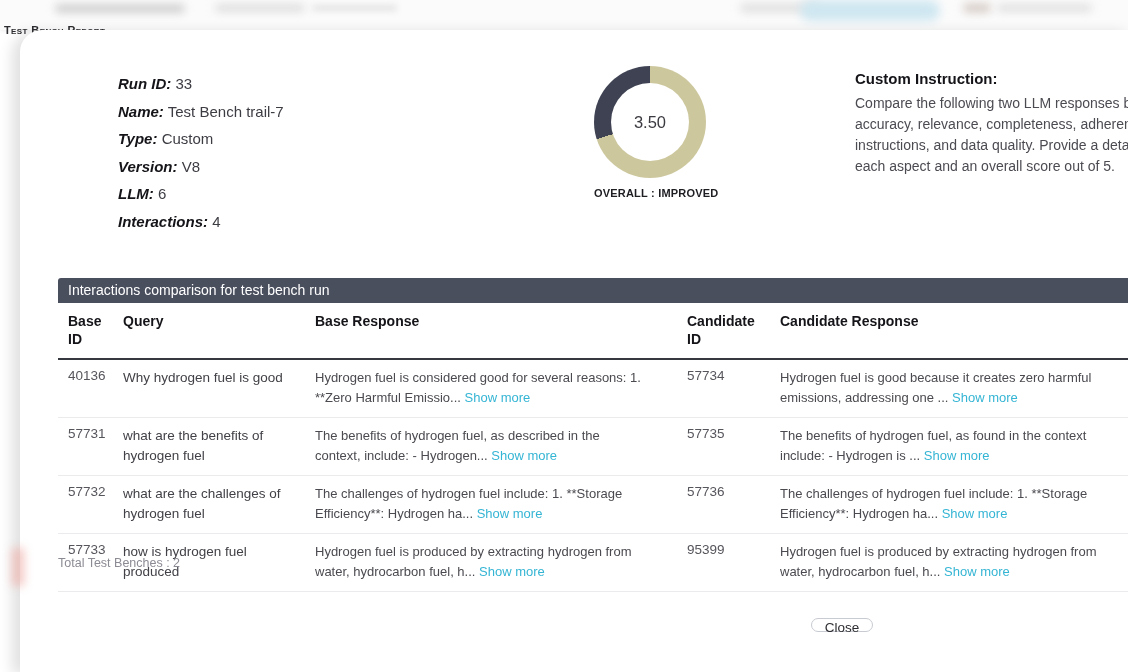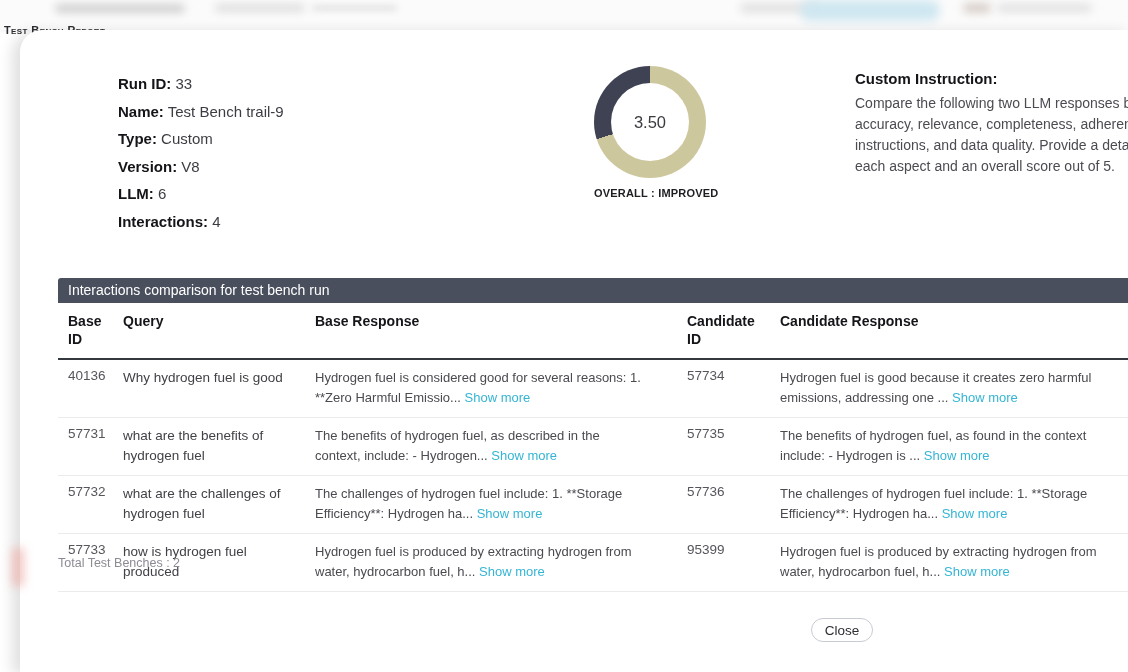--- a/index.html
+++ b/index.html
@@ -18,21 +18,21 @@
   .blob.b7{left:997px;top:4px;width:95px;height:8px;background:#e0e0e0;filter:blur(4px);}
   .page-title{position:absolute;left:4px;top:24px;font-variant:small-caps;font-weight:700;font-size:11px;letter-spacing:.4px;color:#2c2c31;}
 
   
   .modal{position:absolute;left:20px;top:30px;width:1112px;height:642px;background:#ffffff;
          border-top-left-radius:22px;box-shadow:-8px 2px 14px rgba(0,0,0,0.12);}
   .red-blur{position:absolute;left:12px;top:548px;width:12px;height:38px;background:#efb5af;filter:blur(5px);opacity:.75;}
 
   
   .runinfo{position:absolute;left:118px;top:70px;font-size:15px;line-height:27.5px;color:#3c3c43;}
-  .runinfo b{color:#141419;font-weight:700;}
+  .runinfo b{color:#141419;font-weight:700;font-style:italic;}
 
   
   .donut-wrap{position:absolute;left:594px;top:66px;width:112px;text-align:center;}
   .donut{position:relative;width:112px;height:112px;border-radius:50%;margin:0 auto;}
   .donut-hole{position:absolute;left:17px;top:17px;width:78px;height:78px;border-radius:50%;background:#ffffff;
               display:flex;align-items:center;justify-content:center;font-size:16.5px;color:#3a3a40;}
   .donut-label{margin-top:9px;font-size:11px;font-weight:700;letter-spacing:.2px;color:#1d1d22;white-space:nowrap;}
 
   
   .custom{position:absolute;left:855px;top:70px;width:420px;}
@@ -51,21 +51,21 @@
   .c-query{width:192px;font-size:13.5px;color:#414147;line-height:20px;}
   .c-baseresp{width:372px;}
   .c-candid{width:93px;font-size:13.5px;color:#55555c;}
   .c-candresp{flex:1;min-width:350px;}
   .thead-row .cell{font-size:14px;color:#141419;line-height:18px;overflow:visible;}
   .resp-line{font-size:13px;line-height:20px;color:#4a4a50;white-space:nowrap;}
   .showmore{color:#35B5D4;cursor:pointer;}
   .tfoot{position:absolute;left:58px;top:556px;font-size:12.5px;color:#8b8b94;}
 
   
-  .close-btn{position:absolute;left:811px;top:618px;width:62px;height:24px;border-radius:16px;
+  .close-btn{position:absolute;left:811px;top:618px;width:62px;height:14px;border-radius:16px;
              border:1px solid #c8cbd2;background:#ffffff;font-family:"Liberation Sans",sans-serif;
              font-size:13.5px;color:#2e2e33;cursor:pointer;}
 </style>
 </head>
 <body>
 
 <div id="stage">
 
   <div class="topbar">
     <div class="blob b1"></div>
@@ -76,21 +76,21 @@
     <div class="blob b6"></div>
     <div class="blob b7"></div>
   </div>
   <div class="page-title">Test Bench Report</div>
 
   <div class="modal"></div>
   <div class="red-blur"></div>
 
   <div class="runinfo">
     <div><b>Run ID:</b> <span>33</span></div>
-    <div><b>Name:</b> <span>Test Bench trail-9</span></div>
+    <div><b>Name:</b> <span>Test Bench trail-7</span></div>
     <div><b>Type:</b> <span>Custom</span></div>
     <div><b>Version:</b> <span>V8</span></div>
     <div><b>LLM:</b> <span>6</span></div>
     <div><b>Interactions:</b> <span>4</span></div>
   </div>
 
   <div class="donut-wrap">
     <div class="donut" style="background: conic-gradient(rgb(205, 199, 157) 0deg, rgb(205, 199, 157) 252deg, rgb(62, 66, 82) 252deg, rgb(62, 66, 82) 360deg);">
       <div class="donut-hole">3.50</div>
     </div>

